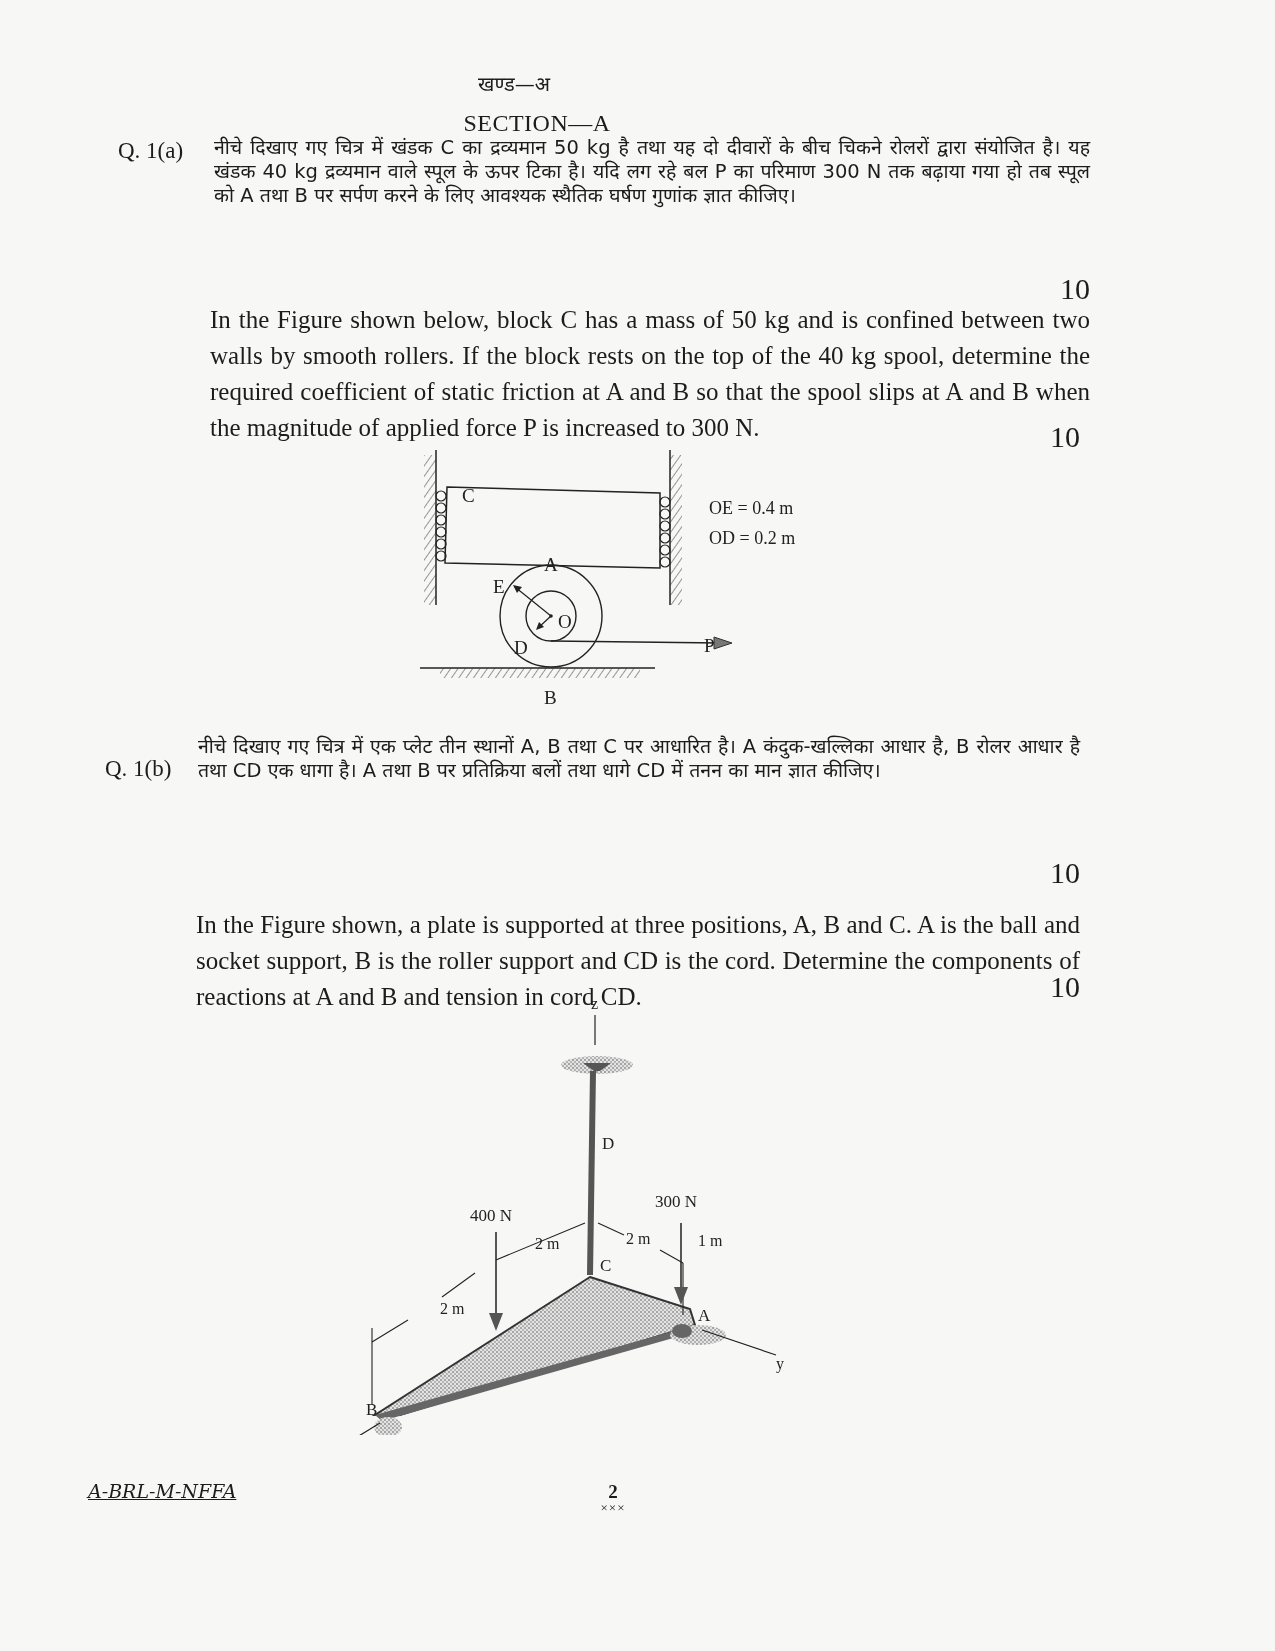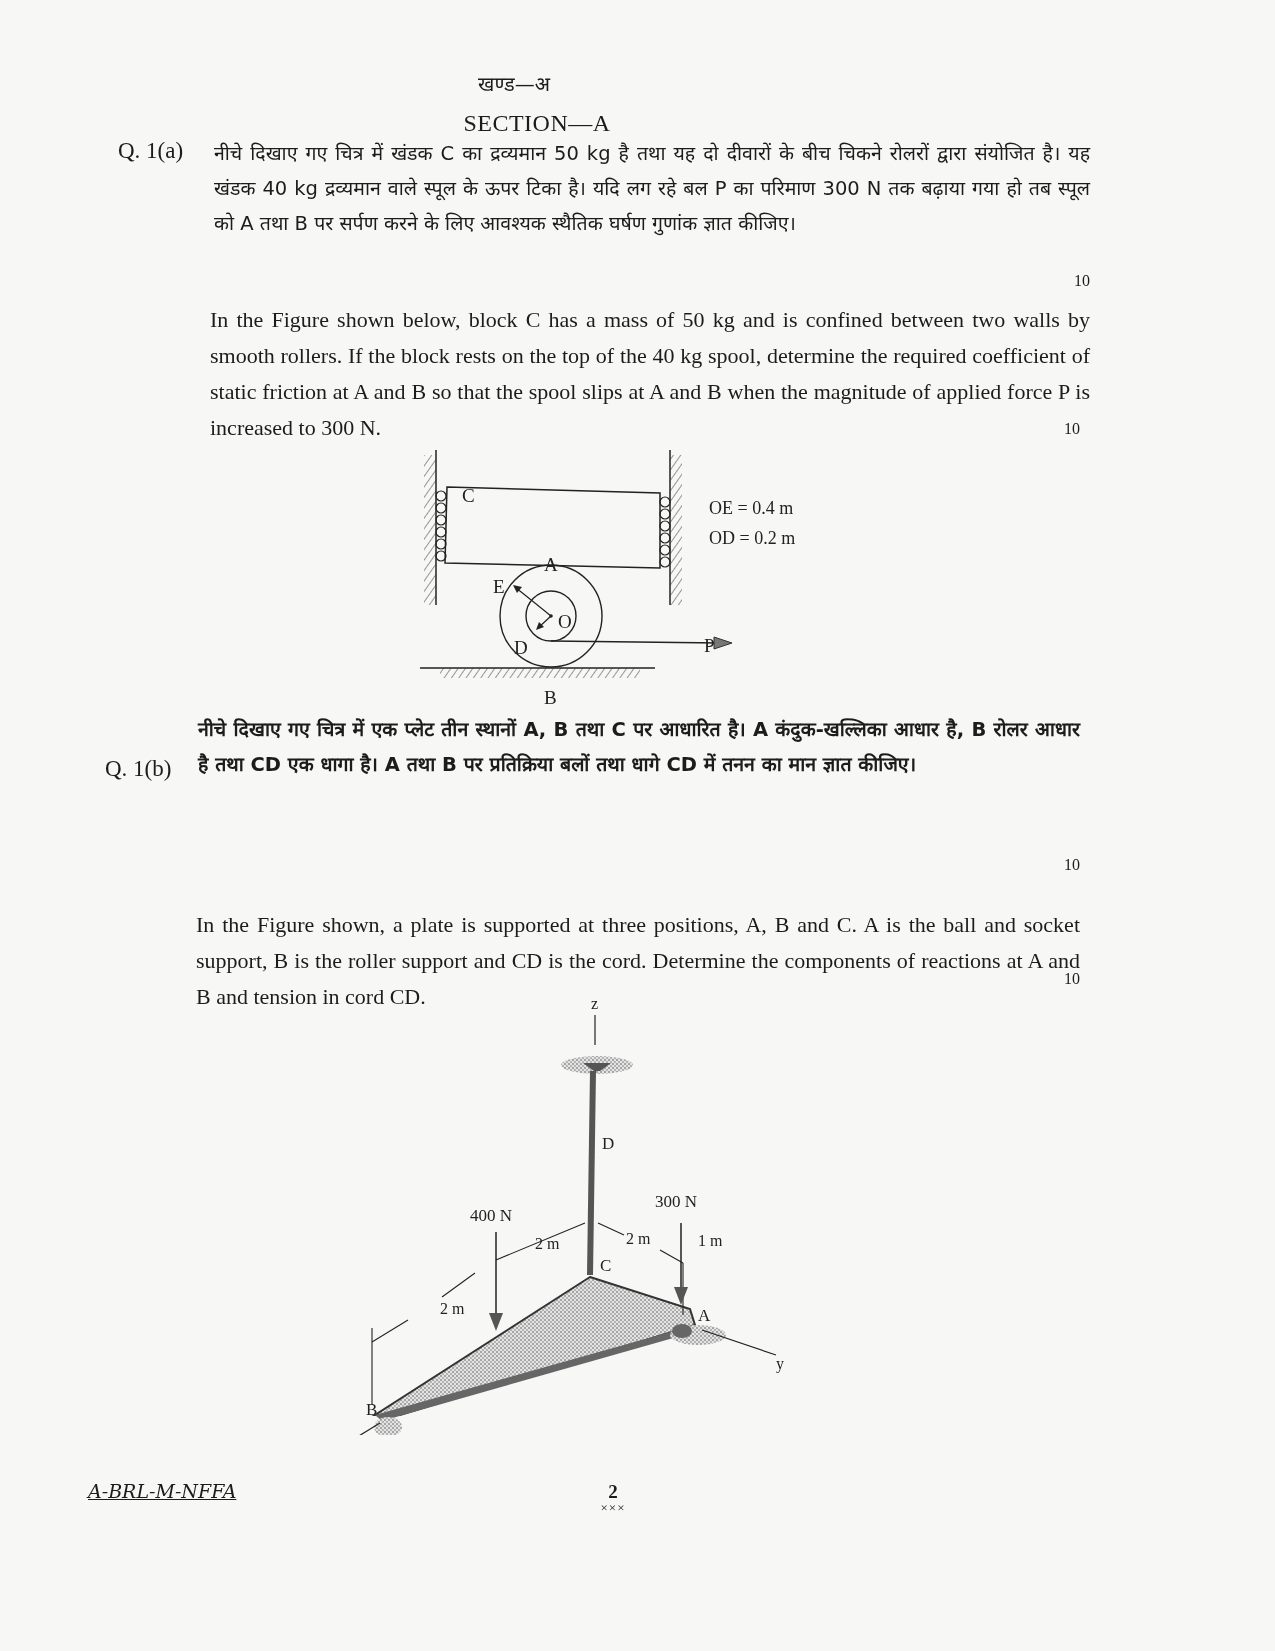--- a/index.html
+++ b/index.html
@@ -5,23 +5,23 @@
   html, body { margin: 0; padding: 0; }
   body {
     width: 1275px; height: 1651px; position: relative; overflow: hidden;
     background: #f7f7f5; color: #1c1c1c;
     font-family: "Liberation Serif", "DejaVu Serif", serif;
   }
   .abs { position: absolute; }
   .hindi-head { left: 0; width: 1028px; top: 70px; text-align: center; font-size: 20px; font-family: "DejaVu Sans", sans-serif; }
   .sec-head { left: 0; width: 1074px; top: 110px; text-align: center; font-size: 24px; letter-spacing: 0.5px; }
   .qlabel { font-size: 23px; }
-  .para { font-size: 22px; line-height: 36px; text-align: justify; text-align-last: left; }
-  .hindi { font-family: "DejaVu Sans", sans-serif; font-size: 19.5px; line-height: 35px; }
-  .marks { font-size: 16px; text-align: right; width: 60px; }
+  .para { font-size: 25px; line-height: 36px; text-align: justify; text-align-last: left; }
+  .hindi { font-family: "DejaVu Sans", sans-serif; font-size: 19.5px; line-height: 24px; }
+  .marks { font-size: 30px; text-align: right; width: 60px; }
   .figlabel { font-size: 19px; }
   .footer-code { font-family: "DejaVu Serif", serif; font-style: italic; font-size: 19px; text-decoration: underline; }
   .pageno { font-size: 19px; font-weight: bold; text-align: center; width: 40px; line-height: 16px; }
   .pageno small { display: block; font-size: 13px; font-weight: normal; letter-spacing: 1px; }
   svg text { font-family: "Liberation Serif", serif; fill: #222; }
 </style>
 </head>
 <body>
 
 <div class="abs hindi-head">खण्ड—अ</div>
@@ -92,21 +92,21 @@
   <text class="figlabel" x="73" y="143" font-size="18">E</text>
   <text class="figlabel" x="138" y="178" font-size="18">O</text>
   <text class="figlabel" x="94" y="204" font-size="18">D</text>
   <text class="figlabel" x="284" y="202" font-size="18">P</text>
   <text class="figlabel" x="124" y="254" font-size="18">B</text>
   <text x="289" y="64" font-size="18">OE = 0.4 m</text>
   <text x="289" y="94" font-size="18">OD = 0.2 m</text>
 </svg>
 
 <div class="abs qlabel" style="left:105px; top:756px;">Q. 1(b)</div>
-<div class="abs para hindi" style="left:198px; top:712px; width:882px;font-weight:bold;">नीचे दिखाए गए चित्र में एक प्लेट तीन स्थानों A, B तथा C पर आधारित है। A कंदुक-खल्लिका आधार है, B रोलर आधार है तथा CD एक धागा है। A तथा B पर प्रतिक्रिया बलों तथा धागे CD में तनन का मान ज्ञात कीजिए।</div>
+<div class="abs para hindi" style="left:198px; top:735px; width:882px;">नीचे दिखाए गए चित्र में एक प्लेट तीन स्थानों A, B तथा C पर आधारित है। A कंदुक-खल्लिका आधार है, B रोलर आधार है तथा CD एक धागा है। A तथा B पर प्रतिक्रिया बलों तथा धागे CD में तनन का मान ज्ञात कीजिए।</div>
 <div class="abs marks" style="left:1020px; top:856px;">10</div>
 <div class="abs para" style="left:196px; top:880px; width:884px;margin-top:27px;">In the Figure shown, a plate is supported at three positions, A, B and C. A is the ball and socket support, B is the roller support and CD is the cord. Determine the components of reactions at A and B and tension in cord CD.</div>
 <div class="abs marks" style="left:1020px; top:970px;">10</div>
 
 <svg class="abs" style="left:280px; top:995px;" width="560" height="440" viewBox="0 0 560 440">
   <defs>
     <pattern id="dots" width="4" height="4" patternUnits="userSpaceOnUse">
       <rect width="4" height="4" fill="#e4e4e4"></rect>
       <circle cx="1" cy="1" r="0.8" fill="#555"></circle>
       <circle cx="3" cy="3" r="0.8" fill="#777"></circle>

